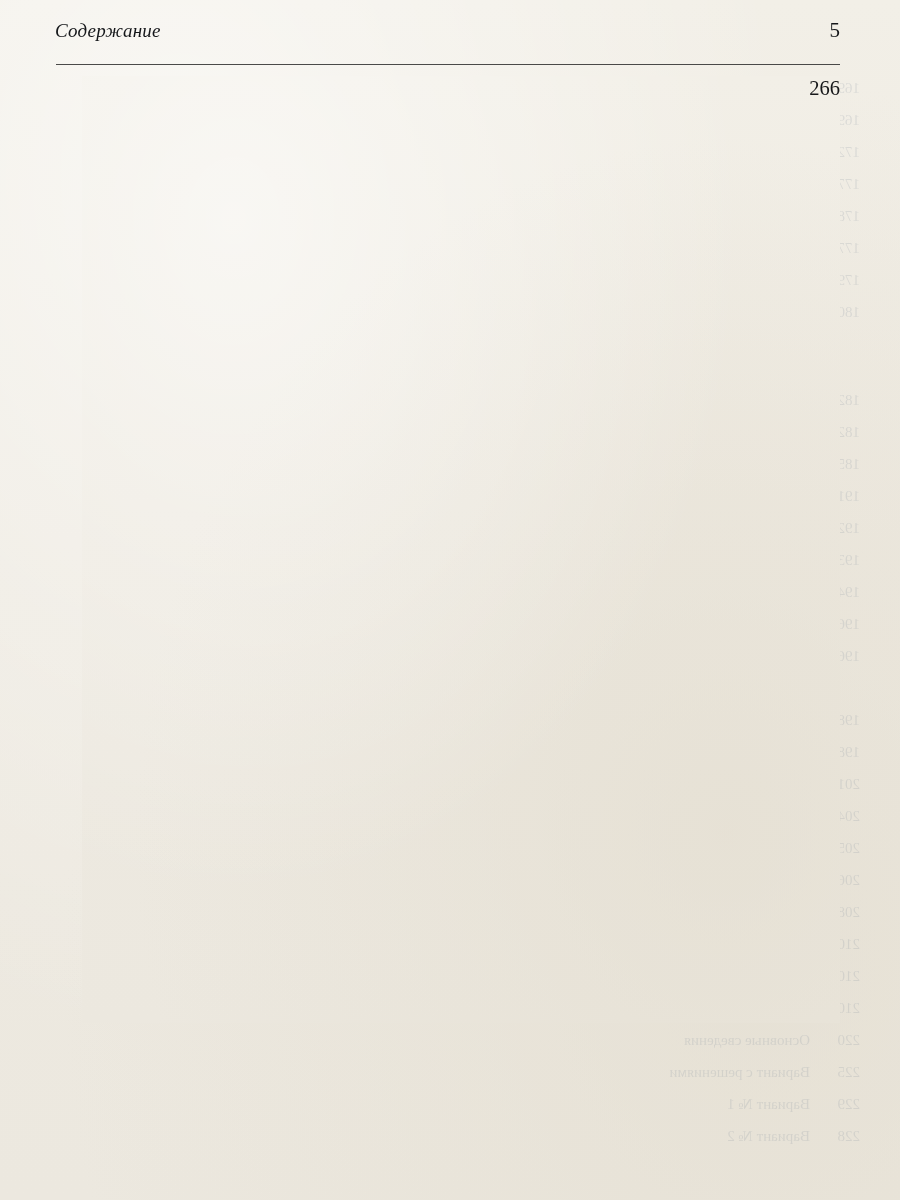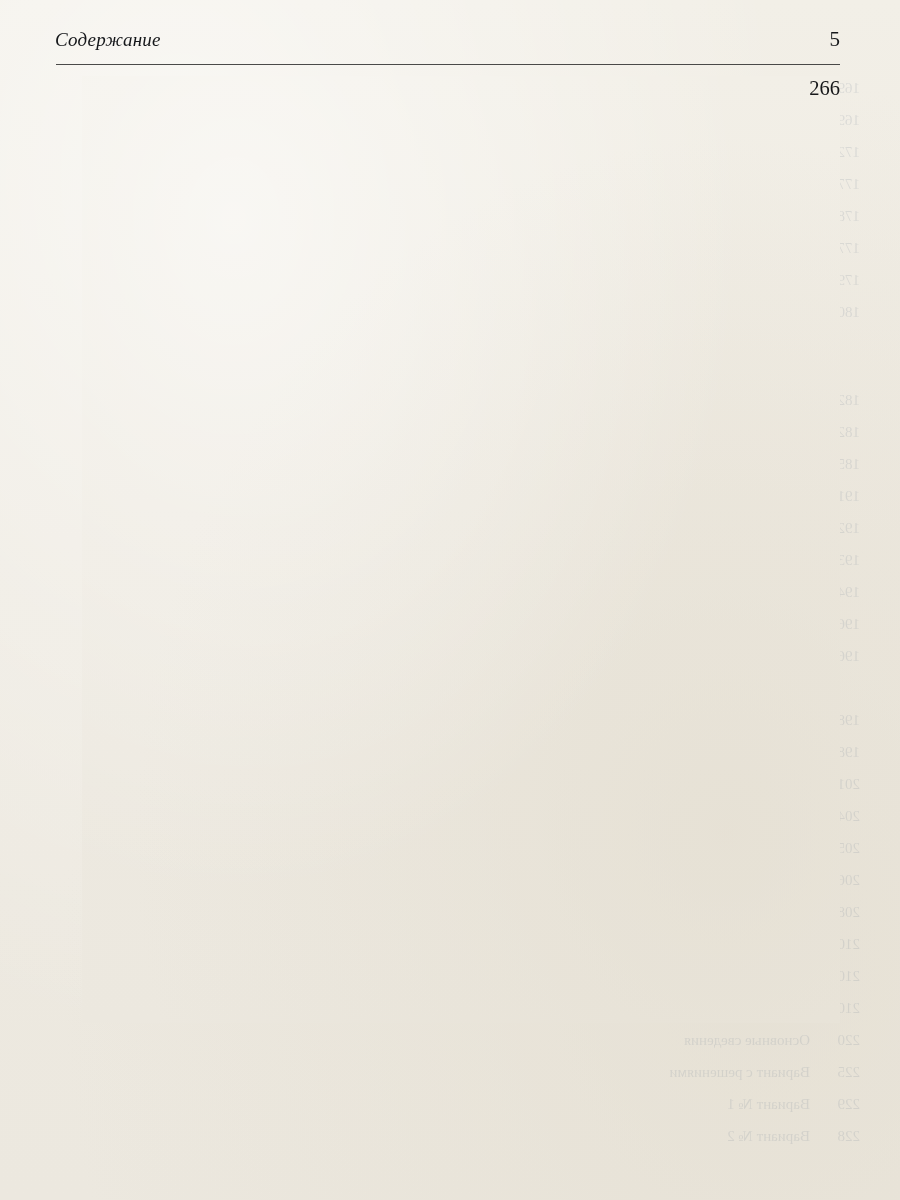--- a/index.html
+++ b/index.html
@@ -38,21 +38,21 @@
     color: #7d8a9a;
     white-space: nowrap;
     font-family: "Liberation Serif", serif;
   }
   .content {
     position: absolute;
     inset: 0;
   }
   .header {
     position: absolute;
-    top: 27px;
+    top: 18px;
     left: 55px;
     right: 60px;
     display: flex;
     align-items: baseline;
     justify-content: space-between;
   }
   .header-title {
     font-style: italic;
     font-size: 19px;
     letter-spacing: 0.2px;

